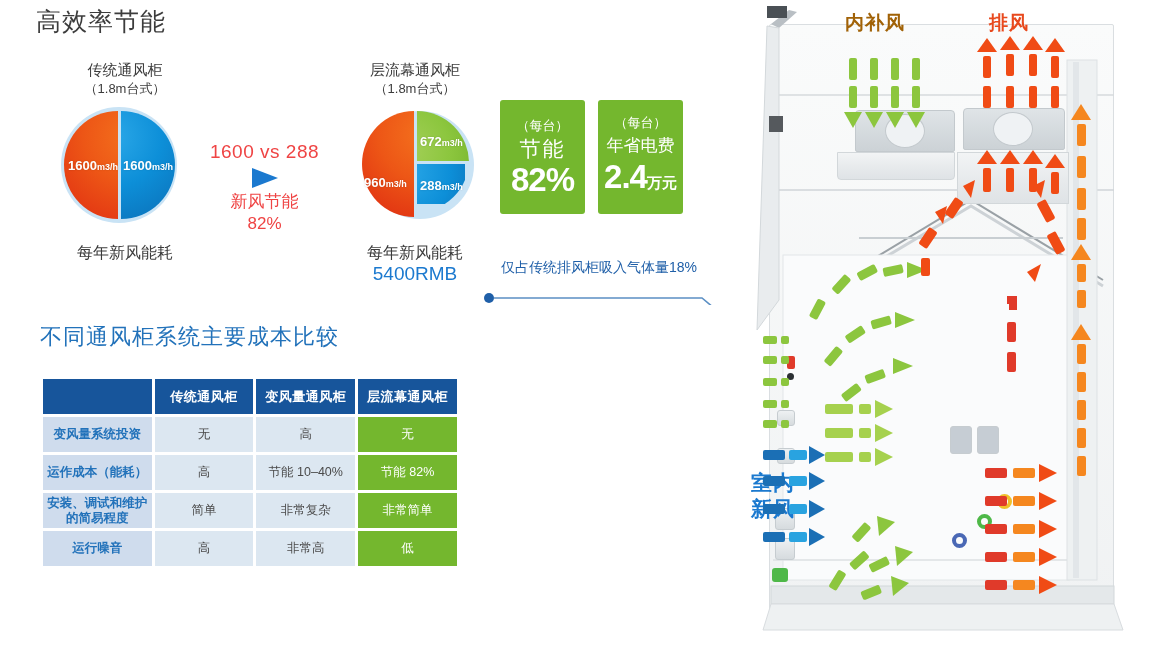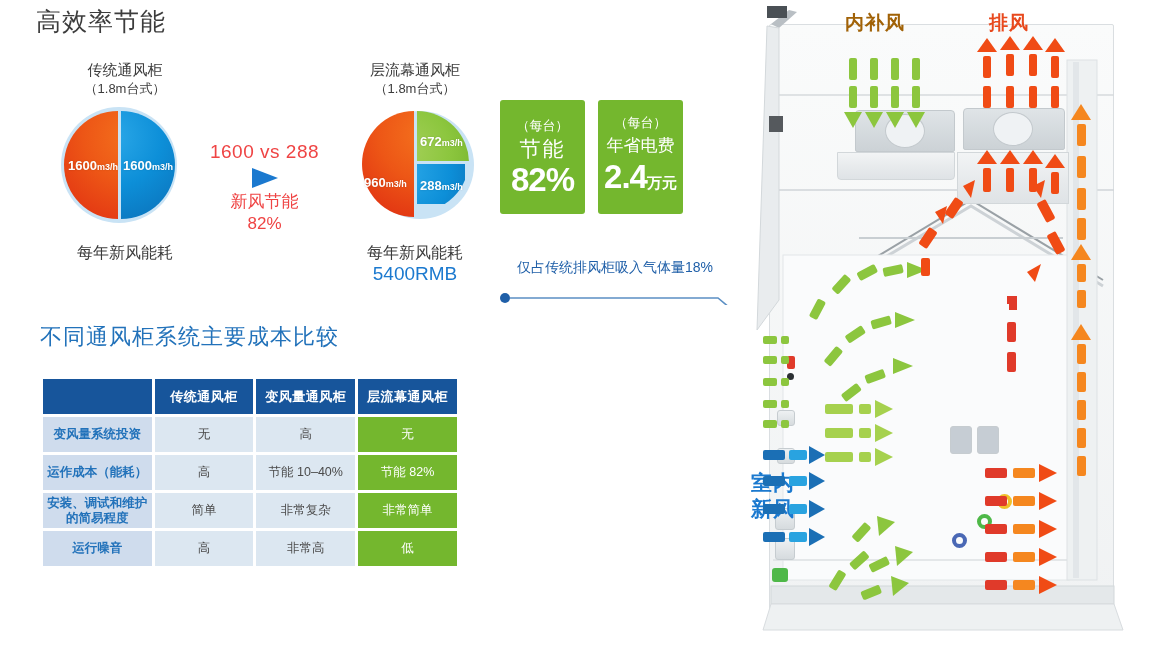--- a/index.html
+++ b/index.html
@@ -182,21 +182,21 @@
     </div>
     <div class="badge" style="width:85px;height:114px;">
       <div class="b1">（每台）</div>
       <div class="b2" style="font-size:17px;letter-spacing:0;">年省电费</div>
       <div class="b3">
         <span>2.4</span><span class="sm">万元</span>
       </div>
     </div>
   </div>
 
-  <div class="callout" style="left:499px;top:259px;width:240px;height:45px;">
+  <div class="callout" style="left:483px;top:259px;width:240px;height:45px;">
     <div class="ctxt">仅占传统排风柜吸入气体量18%</div>
     <svg width="240" height="30" viewBox="0 0 240 30">
       <circle cx="6" cy="23" r="5" fill="#1f5fa8"></circle>
       <path d="M11 23 H219 L231 33" stroke="#5b8fc4" stroke-width="1.6" fill="none"></path>
     </svg>
   </div>
 
   <div class="tbl-title" style="left:40px;top:322px;">不同通风柜系统主要成本比较</div>
 
   <table class="tbl" style="left:40px;top:376px;width:420px;">

